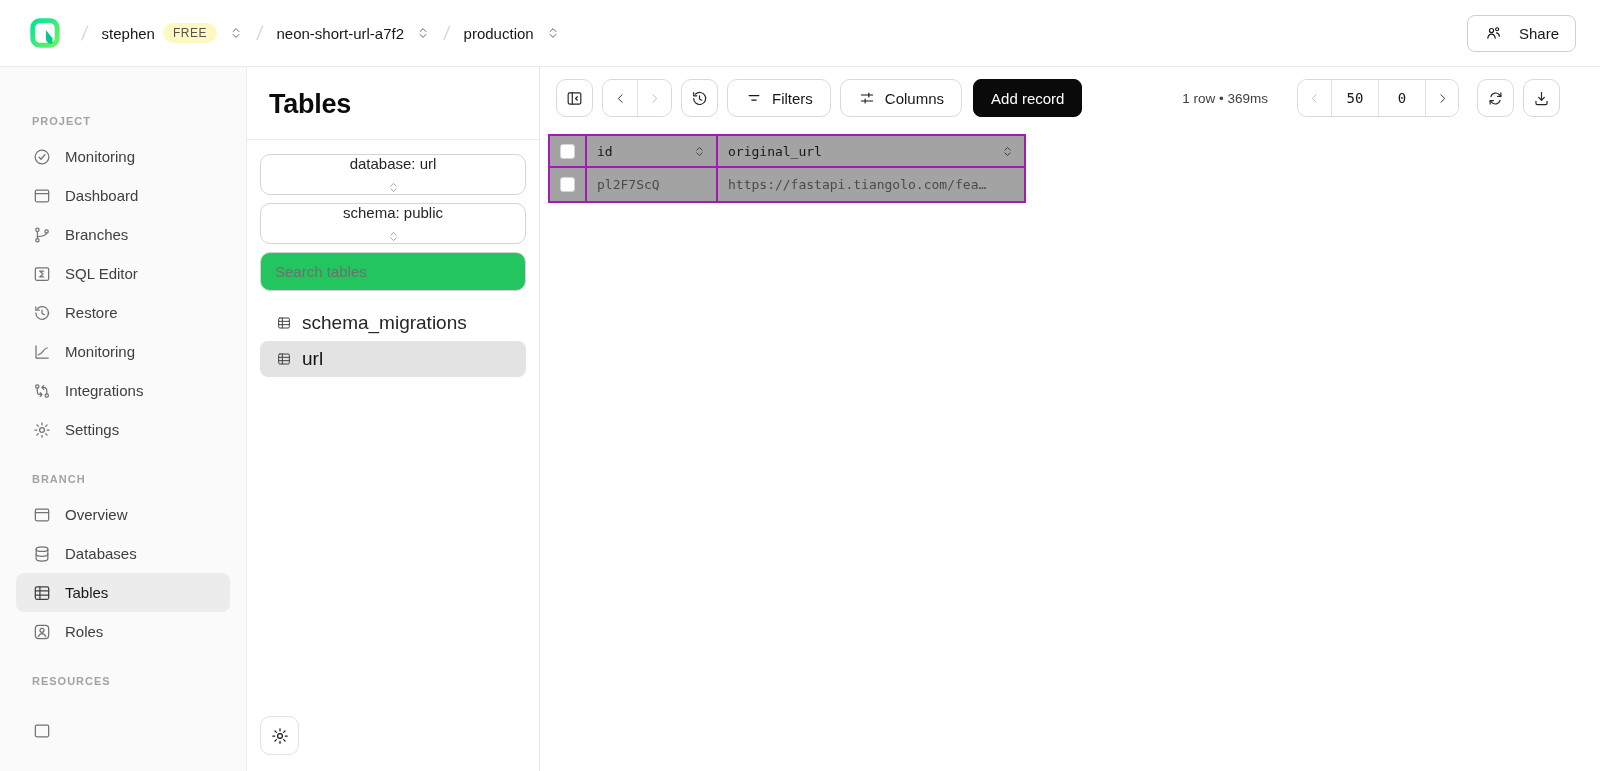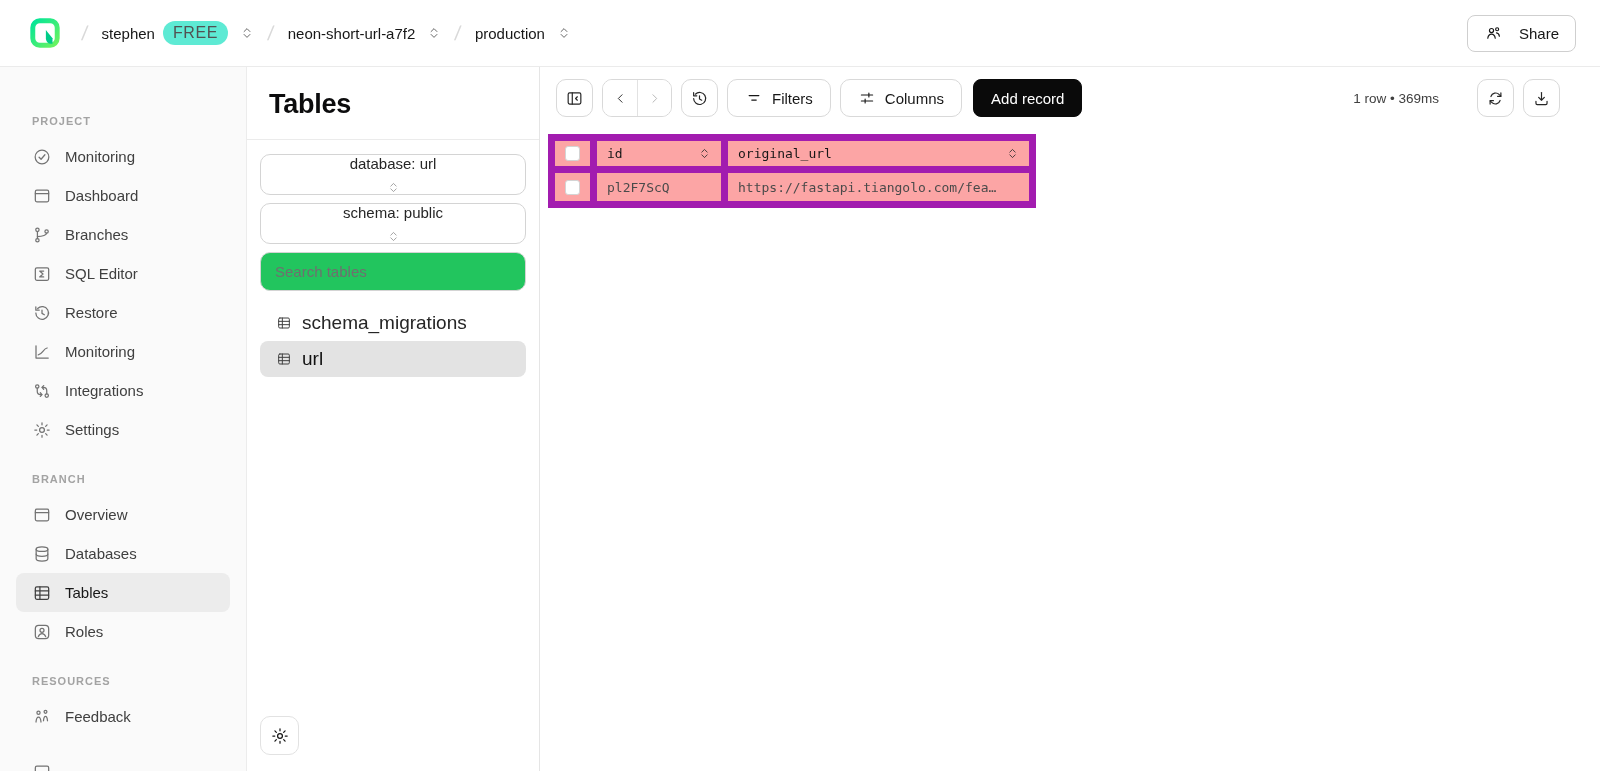--- a/index.html
+++ b/index.html
@@ -7,21 +7,21 @@
   body { font-family:"Liberation Sans", sans-serif; background:#fff; color:#1c1c1c; overflow:hidden; }
   .app { width:1600px; height:771px; display:flex; flex-direction:column; overflow:hidden; background:#fff; }
 
   
   .topbar { height:67px; flex:0 0 67px; display:flex; align-items:center; padding:0 24px 0 30px; border-bottom:1px solid #ebebeb; background:#fff; }
   .logo { width:30px; height:30px; flex:0 0 30px; }
   .crumbs { display:flex; align-items:center; margin-left:8px; }
   .crumb-sep { color:#d9d9d9; font-size:20px; font-weight:300; padding:0 14px; transform:skewX(-8deg); }
   .crumb { display:flex; align-items:center; gap:8px; cursor:pointer; }
   .crumb-label { font-size:15px; font-weight:500; color:#171717; }
-  .badge { background:#5eead4; color:#525252; font-size:16px; font-weight:500; letter-spacing:.04em; padding:3px 10px; border-radius:999px; }
+  .badge { background:#fef9c3; color:#525252; font-size:12px; font-weight:500; letter-spacing:.04em; padding:3px 10px; border-radius:999px; }
   .updown { color:#525252; margin-left:4px; display:flex; }
   .spacer { flex:1; }
   .share-btn { display:flex; align-items:center; gap:16px; border:1px solid #cfcfcf; border-radius:8px; background:#fff; height:37px; padding:0 16px; font-size:15px; font-weight:500; color:#171717; cursor:pointer; font-family:inherit; }
 
   
   .content { flex:1; display:flex; min-height:0; }
 
   
   .sidebar { width:247px; flex:0 0 247px; background:#fafafa; border-right:1px solid #ececec; padding:24px 16px 0 16px; overflow:hidden; }
   .section-title { font-size:11px; font-weight:600; letter-spacing:.09em; color:#a3a3a3; margin:24px 0 10px 16px; }
@@ -68,21 +68,21 @@
   .pag-seg { display:flex; align-items:center; justify-content:center; border:none; background:#fff; cursor:pointer; color:#262626; }
   .pag-seg + .pag-seg { border-left:1px solid #e2e2e2; }
   .pag-arrow { width:33px; }
   .pag-num { width:47px; font-family:"DejaVu Sans Mono", monospace; font-size:14px; color:#171717; }
   .pag-seg.disabled { color:#b8b8b8; }
   .pag-seg svg { width:15px; height:15px; }
 
   
   .gridwrap { padding:5px 0 0 8px; font-family:"DejaVu Sans Mono", monospace; font-size:13px; }
   table.grid { border-collapse:collapse; }
-  .grid th, .grid td { border:7px solid #a21caf; background:#fca5a5; }
+  .grid th, .grid td { border:2px solid #a21caf; background:#a3a3a3; }
   .grid th { height:32px; font-weight:500; color:#171717; text-align:left; padding:0 10px; }
   .grid td { height:35px; color:#4a4a4a; padding:0 10px; white-space:nowrap; }
   .col-check { width:29px; min-width:29px; }
   .col-id { width:131px; min-width:131px; }
   .col-url { width:308px; min-width:308px; max-width:308px; overflow:hidden; }
   .th-inner { display:flex; align-items:center; justify-content:space-between; gap:8px; }
   .sort-ic { color:#262626; display:flex; }
   .sort-ic svg { width:13px; height:13px; }
   .checkbox { width:15px; height:15px; border:1px solid #d4d4d4; border-radius:3px; background:#fff; display:block; margin:0 auto; cursor:pointer; }
 </style>
@@ -273,31 +273,20 @@
               <rect x="4" y="4" width="16" height="16" rx="4"></rect>
               <circle cx="12" cy="10" r="2.4"></circle>
               <path d="M7.6 17.6c.8-2.5 2.4-3.7 4.4-3.7s3.6 1.2 4.4 3.7"></path>
             </svg>
           </span>
         <span>Roles</span>
       </div>
 
       <div class="section-title">RESOURCES</div>
 
-      <div class="nav-item">
-        <span class="nicon">
-            <svg class="stroked" viewBox="0 0 24 24">
-              <circle cx="7.8" cy="6.8" r="1.9"></circle>
-              <path d="M4.8 18c.3-4 1.5-6 3-6s2.7 2 3 6"></path>
-              <circle cx="16.2" cy="5.8" r="1.7"></circle>
-              <path d="M13.8 16.5c.3-3.5 1.3-5.2 2.4-5.2s2.1 1.7 2.4 5.2"></path>
-            </svg>
-          </span>
-        <span>Feedback</span>
-      </div>
       <div class="nav-item" style="margin-top:2px;">
         <span class="nicon" style="position:relative; top:14px;">
             <svg class="stroked" viewBox="0 0 24 24">
               <rect x="4" y="5" width="16" height="14" rx="1.8"></rect>
             </svg>
           </span>
       </div>
     </div>
 
     <div class="panel">
@@ -404,20 +393,34 @@
               <svg class="stroked" width="18" height="18" viewBox="0 0 24 24" stroke-width="1.7">
                 <path d="M4.5 8h15M14.5 5.3v5.4M4.5 16h15M9.5 13.3v5.4"></path>
               </svg>
             </span>
           <span>Columns</span>
         </button>
         <button class="tb-primary">Add record</button>
 
         <span class="stats">1 row • 369ms</span>
 
+        <div class="pag-group">
+          <button class="pag-seg pag-arrow disabled">
+              <svg class="stroked" viewBox="0 0 24 24" stroke-width="2">
+                <path d="M14.5 6l-6 6 6 6"></path>
+              </svg>
+            </button>
+          <button class="pag-seg pag-num">50</button>
+          <button class="pag-seg pag-num">0</button>
+          <button class="pag-seg pag-arrow">
+              <svg class="stroked" viewBox="0 0 24 24" stroke-width="2">
+                <path d="M9.5 6l6 6-6 6"></path>
+              </svg>
+            </button>
+        </div>
         <button class="tb-iconbtn" style="margin-left:9px;">
           <span style="display:flex">
               <svg class="stroked" width="19" height="19" viewBox="0 0 24 24" stroke-width="1.7">
                 <path d="M6.2 9.5a6.3 6.3 0 0 1 10.6-2.4l2 2"></path>
                 <path d="M18.8 5v4.2h-4.2"></path>
                 <path d="M17.8 14.5a6.3 6.3 0 0 1-10.6 2.4l-2-2"></path>
                 <path d="M5.2 19v-4.2h4.2"></path>
               </svg>
             </span>
         </button>

